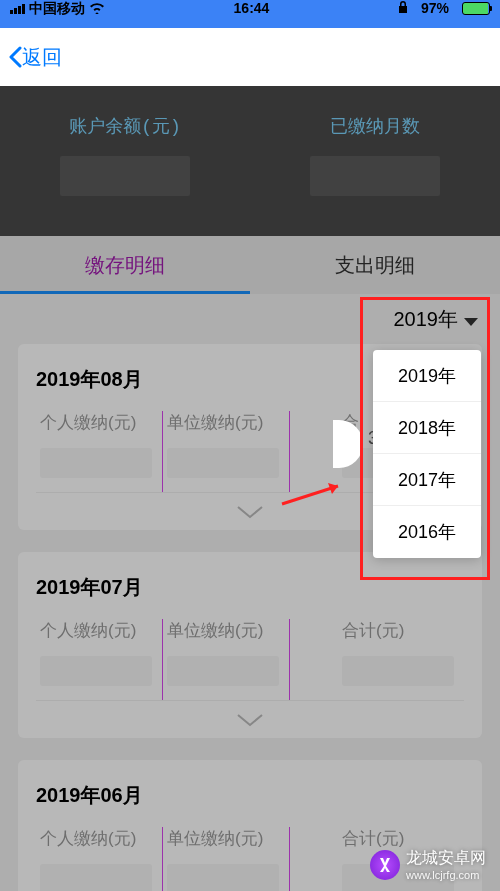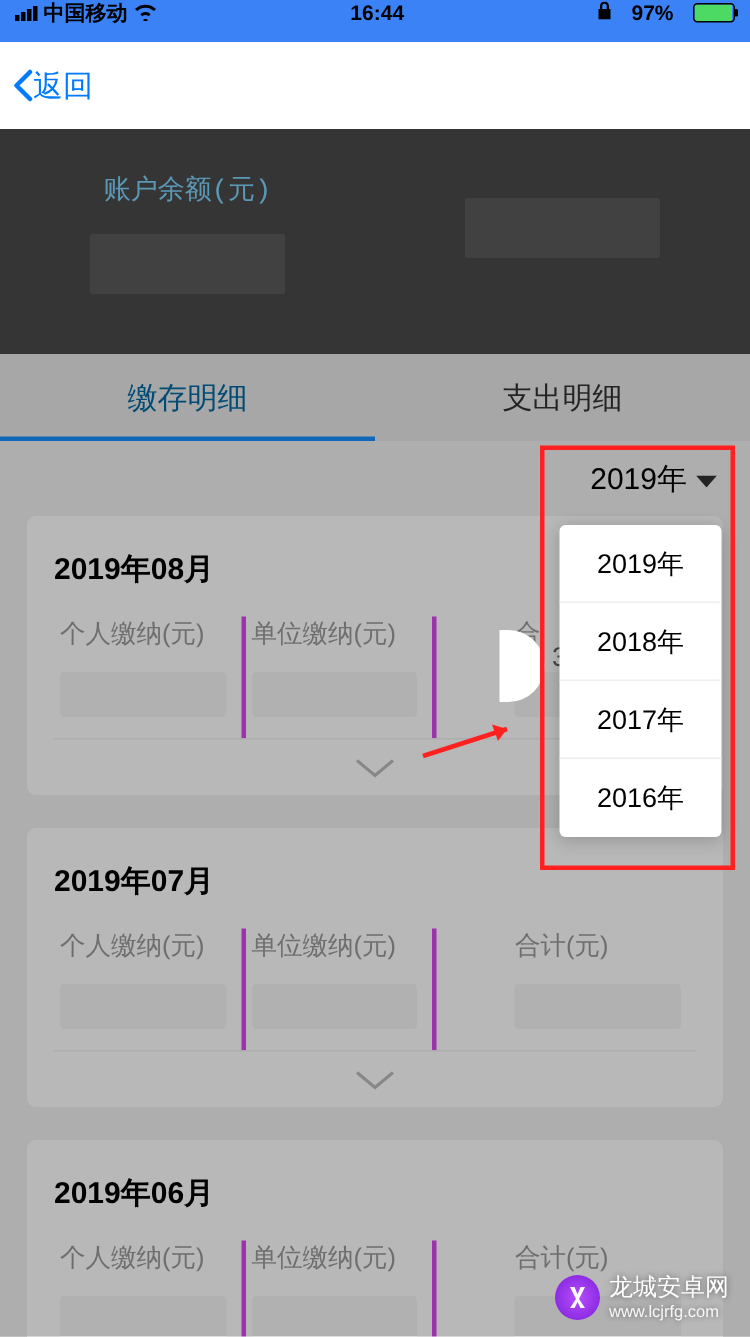--- a/index.html
+++ b/index.html
@@ -20,32 +20,32 @@
     .back-btn { display: flex; align-items: center; color: #007aff; font-size: 20px; padding-left: 8px; }
     .back-btn svg { width: 14px; height: 22px; }
     .nav-title { position: absolute; left: 50%; transform: translateX(-50%); font-size: 22px; font-weight: 600; }
     
     .summary-panel { height: 150px; background: #4a4a4a; display: flex; padding: 28px 0; }
     .summary-item { flex: 1; text-align: center; color: #7dd3fc; font-size: 18px; font-family: Liberation Mono, monospace; }
     .summary-value-box { width: 130px; height: 40px; background: #5a5a5a; margin: 18px auto 0; border-radius: 2px; }
     
     .tabs { height: 58px; background: #e8e8e8; display: flex; }
     .tab { flex: 1; display: flex; align-items: center; justify-content: center; font-size: 20px; color: #333; position: relative; }
-    .tab.active { color: #0369a1; }
+    .tab.active { color: #a21caf; }
     .tab.active::after { content: ''; position: absolute; bottom: 0; left: 0; right: 0; height: 3px; background: #1890ff; }
     
     .year-selector { height: 50px; display: flex; align-items: center; justify-content: flex-end; padding-right: 22px; font-size: 20px; background: #f2f2f2; }
     .year-selector .caret { margin-left: 6px; }
     .caret svg { width: 14px; height: 8px; }
     
     .records { padding: 0 18px; }
     .record-card { background: #fff; border-radius: 6px; margin-bottom: 22px; padding: 22px 18px 0; position: relative; }
     .record-month { font-size: 20px; font-weight: 600; margin-bottom: 18px; }
     .record-cols { display: flex; }
-    .record-col { flex: 1; font-size: 17px; color: #999; text-align: left; border-right: 3px solid #d946ef; padding-left: 4px; }
+    .record-col { flex: 1; font-size: 17px; color: #999; text-align: left; border-right: 1px solid #d946ef; padding-left: 4px; }
     .record-col:last-child { border-right: none; margin-left: 48px; }
     .record-val-box { height: 30px; background: #f5f5f5; margin: 14px 10px 14px 0; border-radius: 3px; }
     .record-toggle { height: 38px; display: flex; align-items: center; justify-content: center; border-top: 1px solid #f0f0f0; }
     .record-toggle svg { width: 28px; height: 14px; }
     
     .dim-overlay { position: absolute; left: 0; top: 86px; width: 500px; height: 805px; background: rgba(0,0,0,0.28); pointer-events: none; }
     
     .dropdown-highlight { position: absolute; top: 297px; left: 360px; width: 130px; height: 283px; border: 3px solid #ff2020; z-index: 20; pointer-events: none; }
     .dropdown-menu { position: absolute; top: 350px; left: 373px; width: 108px; background: #fff; border-radius: 4px; box-shadow: 0 2px 12px rgba(0,0,0,0.2); z-index: 15; }
     .dropdown-item { height: 52px; display: flex; align-items: center; justify-content: center; font-size: 18px; border-bottom: 1px solid #eee; }
@@ -97,20 +97,21 @@
     <span>返回</span>
   </div>
 </div>
 
 <div class="summary-panel">
   <div class="summary-item">
     <div>账户余额(元)</div>
     <div class="summary-value-box"></div>
   </div>
   <div class="summary-item">
+    <div>已缴纳月数</div>
     <div class="summary-value-box"></div>
   </div>
 </div>
 
 <div class="tabs">
   <div class="tab active">
       <span>缴存明细</span>
     </div>
   <div class="tab">
       <span>支出明细</span>

